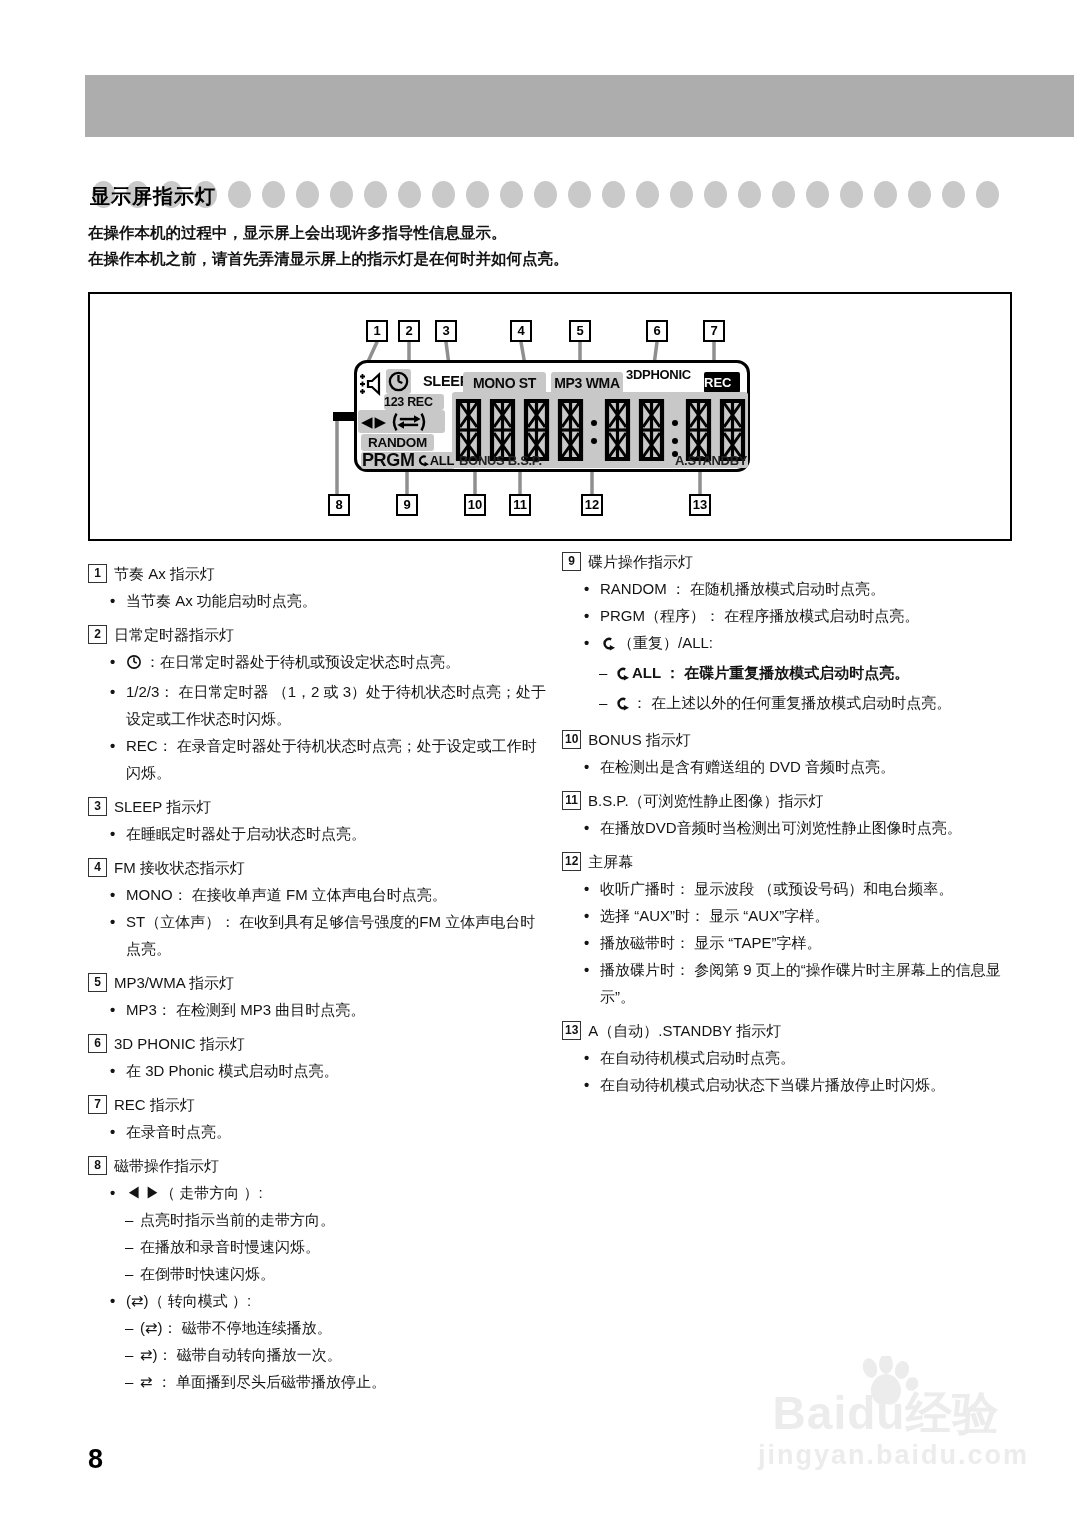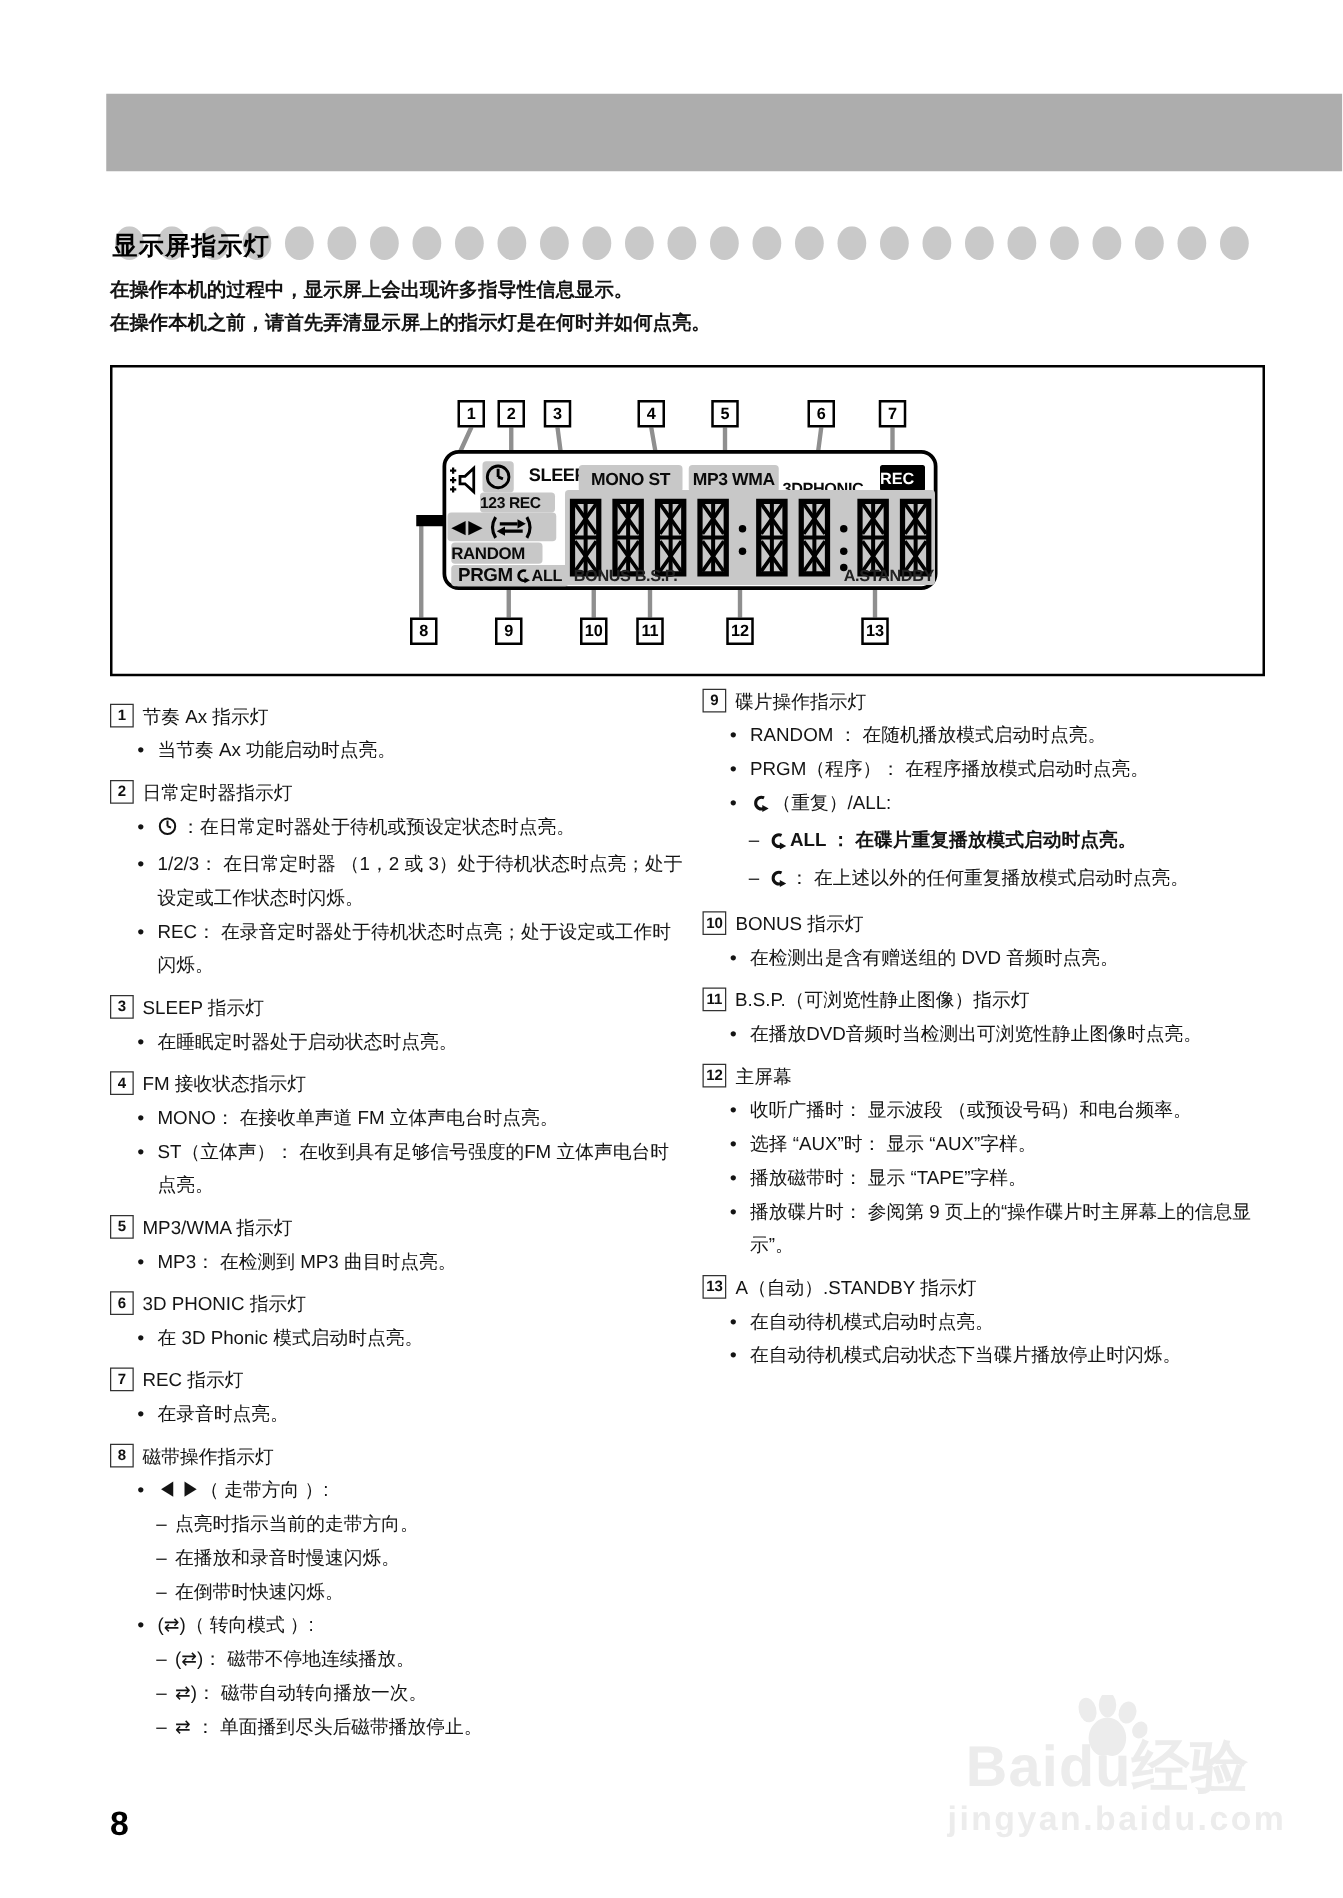--- a/index.html
+++ b/index.html
@@ -169,21 +169,21 @@
       </span>
       <span class="panel" style="left:29px;top:6px;width:25px;height:25px">
         <svg width="25" height="25" viewBox="0 0 26 26">
             <circle cx="13" cy="13" r="9" fill="none" stroke="#000" stroke-width="2.4"></circle>
             <path d="M13,13 V6.2 M13,13 L17,14.6" stroke="#000" stroke-width="2.4" fill="none"></path>
           </svg>
       </span>
       <span class="dtext" style="left:66px;top:10px;font-size:14.5px">SLEEP</span>
       <span class="panel dtext" style="left:106px;top:9px;width:83px;height:22px;font-size:14px;text-align:center;line-height:22px">MONO ST</span>
       <span class="panel dtext" style="left:194px;top:9px;width:72px;height:22px;font-size:14px;text-align:center;line-height:22px">MP3 WMA</span>
-      <span class="dtext" style="left:269px;top:20px;font-size:13px">3DPHONIC</span>
+      <span class="dtext" style="left:269px;top:4px;font-size:13px">3DPHONIC</span>
       <span class="recbadge" style="left:347px;top:9px;width:36px;height:21px">REC</span>
 
       <span class="panel dtext" style="left:27px;top:31px;width:60px;height:16px;font-size:12.5px;text-align:left;line-height:16px">123 REC</span>
 
       <div class="digits">
         <svg class="dcell" viewBox="0 0 27 64">
             <use href="#dseg"></use>
           </svg>
         <svg class="dcell" viewBox="0 0 27 64">
             <use href="#dseg"></use>
@@ -224,24 +224,24 @@
           <svg width="38" height="20" viewBox="0 0 44 24">
             <path d="M7,2 Q1,12 7,22 M37,2 Q43,12 37,22" stroke="#000" stroke-width="3" fill="none"></path>
             <path d="M11,8.5 H28" stroke="#000" stroke-width="3"></path>
             <path d="M28,4 L36,8.5 L28,13 Z" fill="#000"></path>
             <path d="M33,15.5 H16" stroke="#000" stroke-width="3"></path>
             <path d="M16,11 L8,15.5 L16,20 Z" fill="#000"></path>
           </svg>
         </span>
       </div>
 
-      <span class="panel dtext" style="left:4px;top:71px;width:73px;height:17px;font-size:13.5px;text-align:left;line-height:17px">RANDOM</span>
+      <span class="panel dtext" style="left:4px;top:71px;width:73px;height:17px;font-size:13.5px;text-align:center;line-height:17px">RANDOM</span>
 
       <div class="panel" style="left:4px;top:89px;width:94px;height:17px;display:flex;align-items:center;justify-content:center">
-        <span class="dtext" style="position:static;font-size:15px">PRGM</span>
+        <span class="dtext" style="position:static;font-size:18px">PRGM</span>
         <span style="display:inline-flex;margin:0 1px">
           <svg width="13" height="13" viewBox="0 0 16 16">
               <path d="M12,3.5 A5,5 0 1 0 12,12.5" fill="none" stroke="#000" stroke-width="2.6"></path>
               <path d="M10.5,9.5 L16,12.5 L10.5,15.5 Z" fill="#000"></path>
             </svg>
         </span>
         <span class="dtext" style="position:static;font-size:13px">ALL</span>
       </div>
       <span class="dtext" style="left:102px;top:90px;font-size:13px;color:#222">BONUS B.S.P.</span>
       <span class="dtext" style="left:318px;top:90px;font-size:13px;color:#222">A.STANDBY</span>

